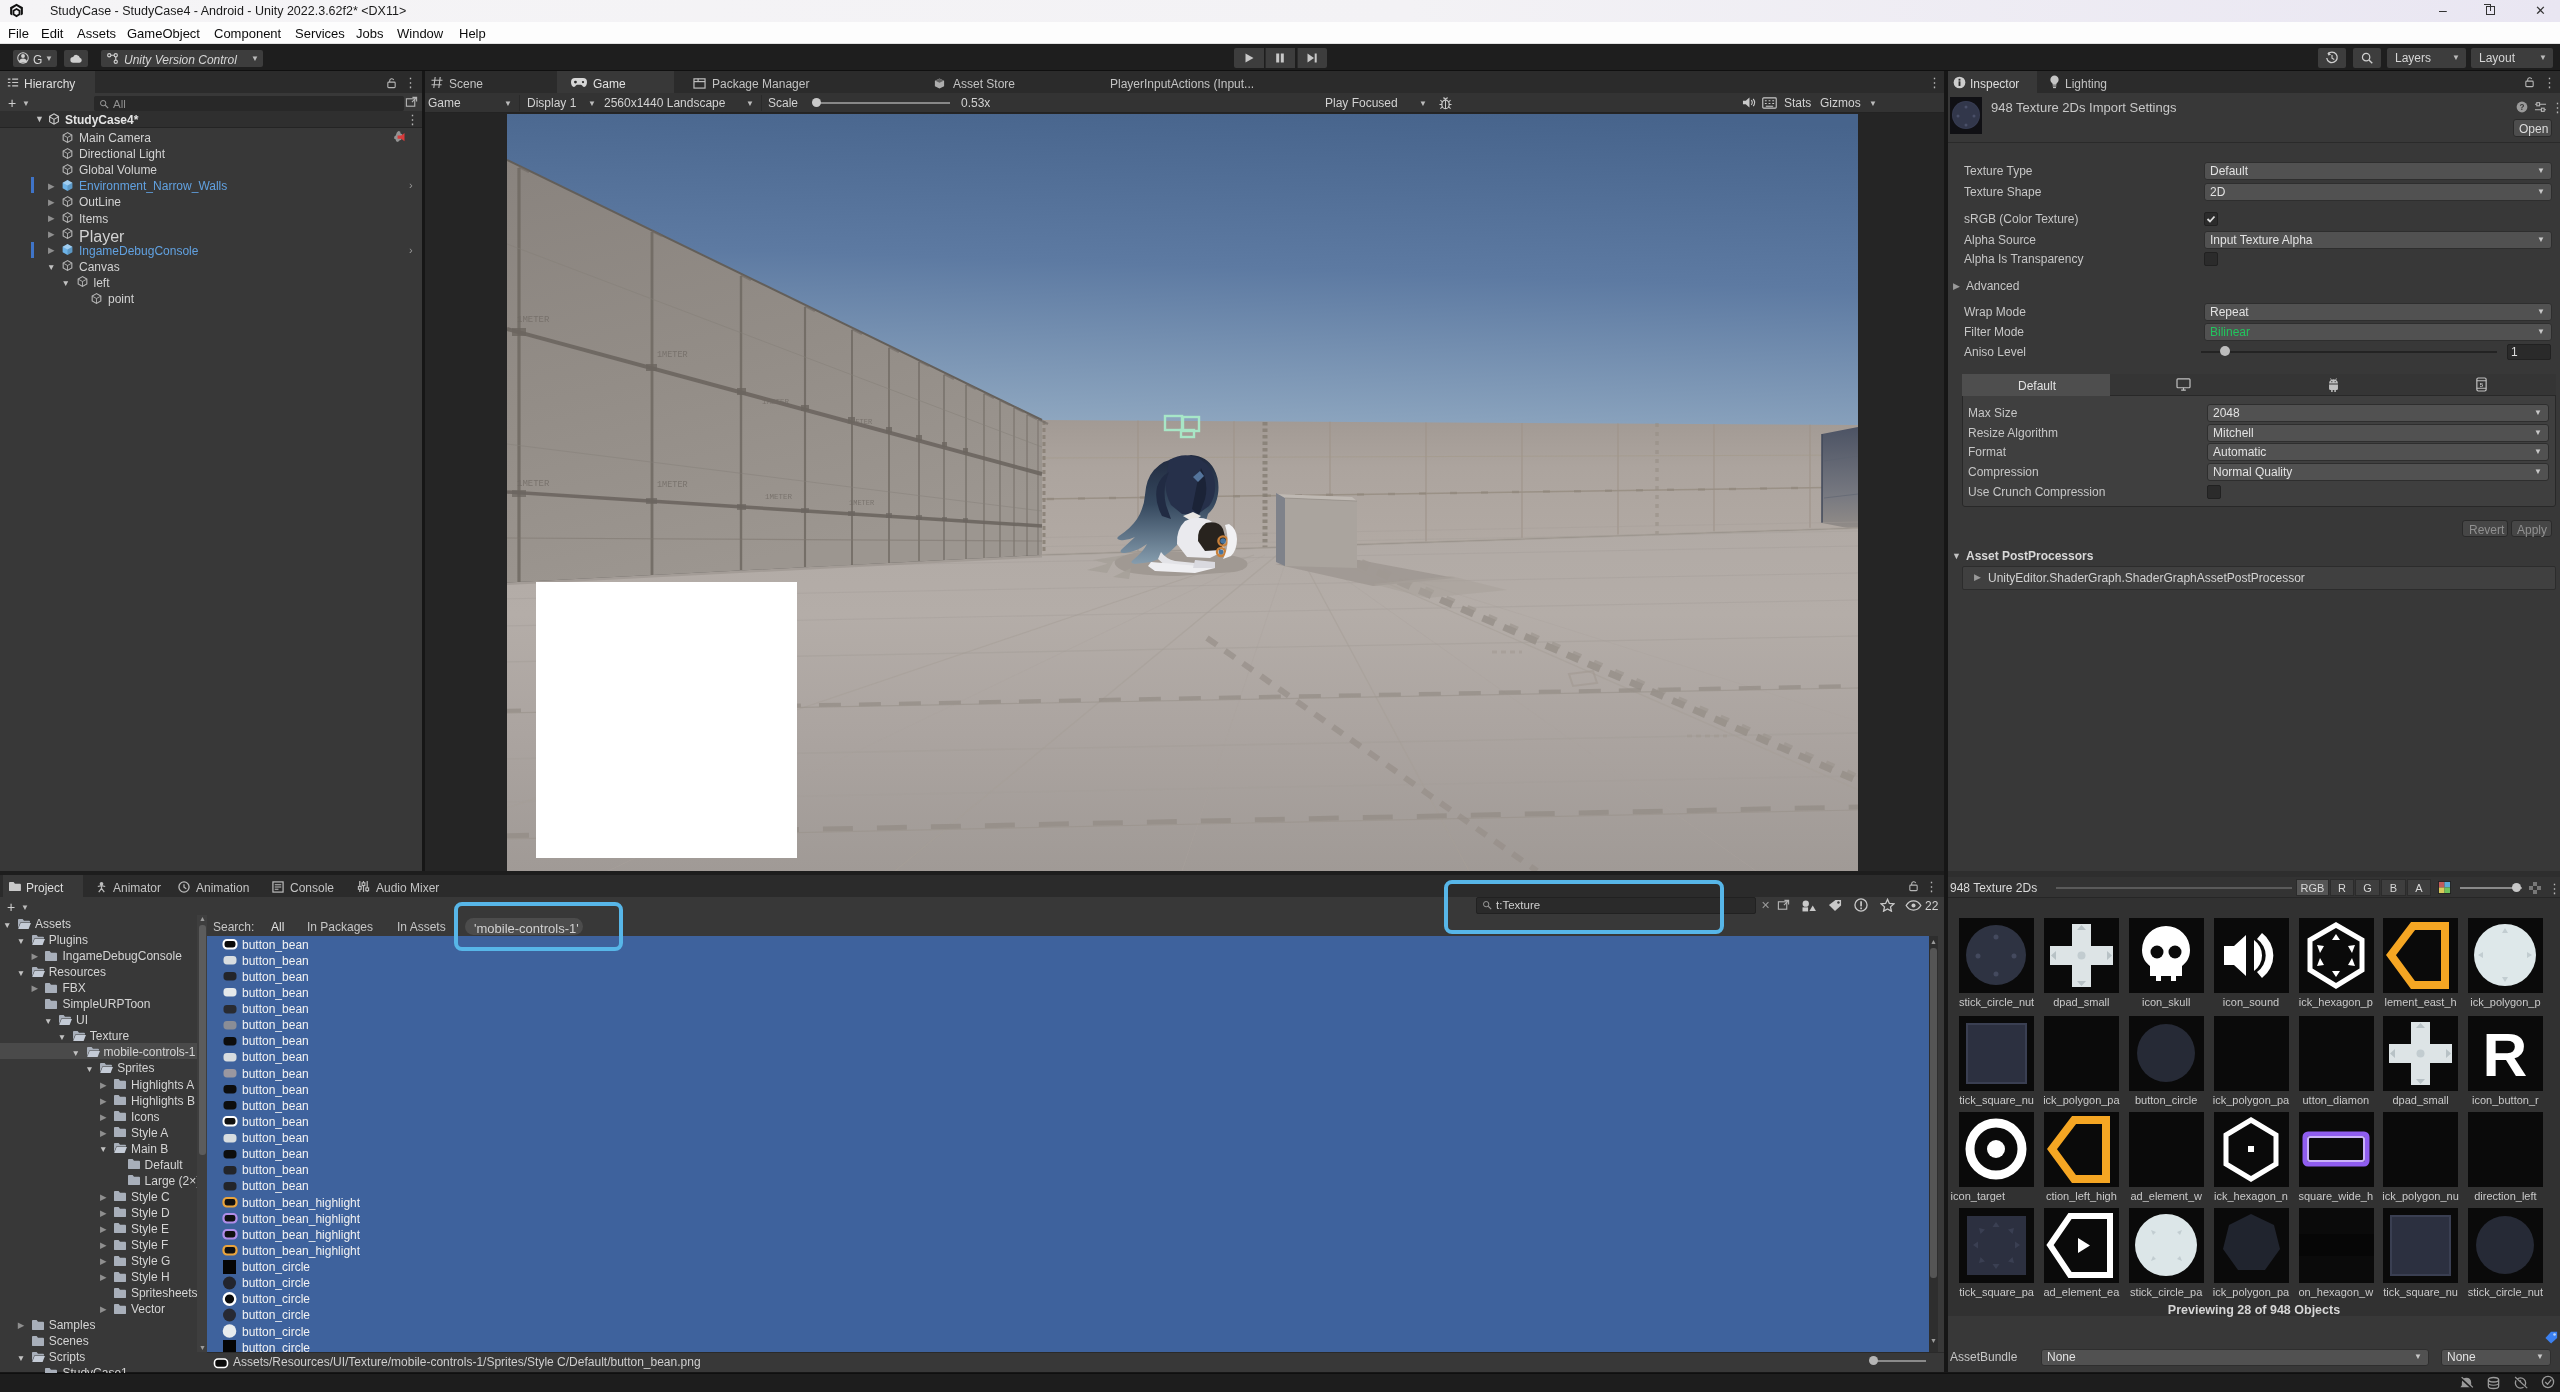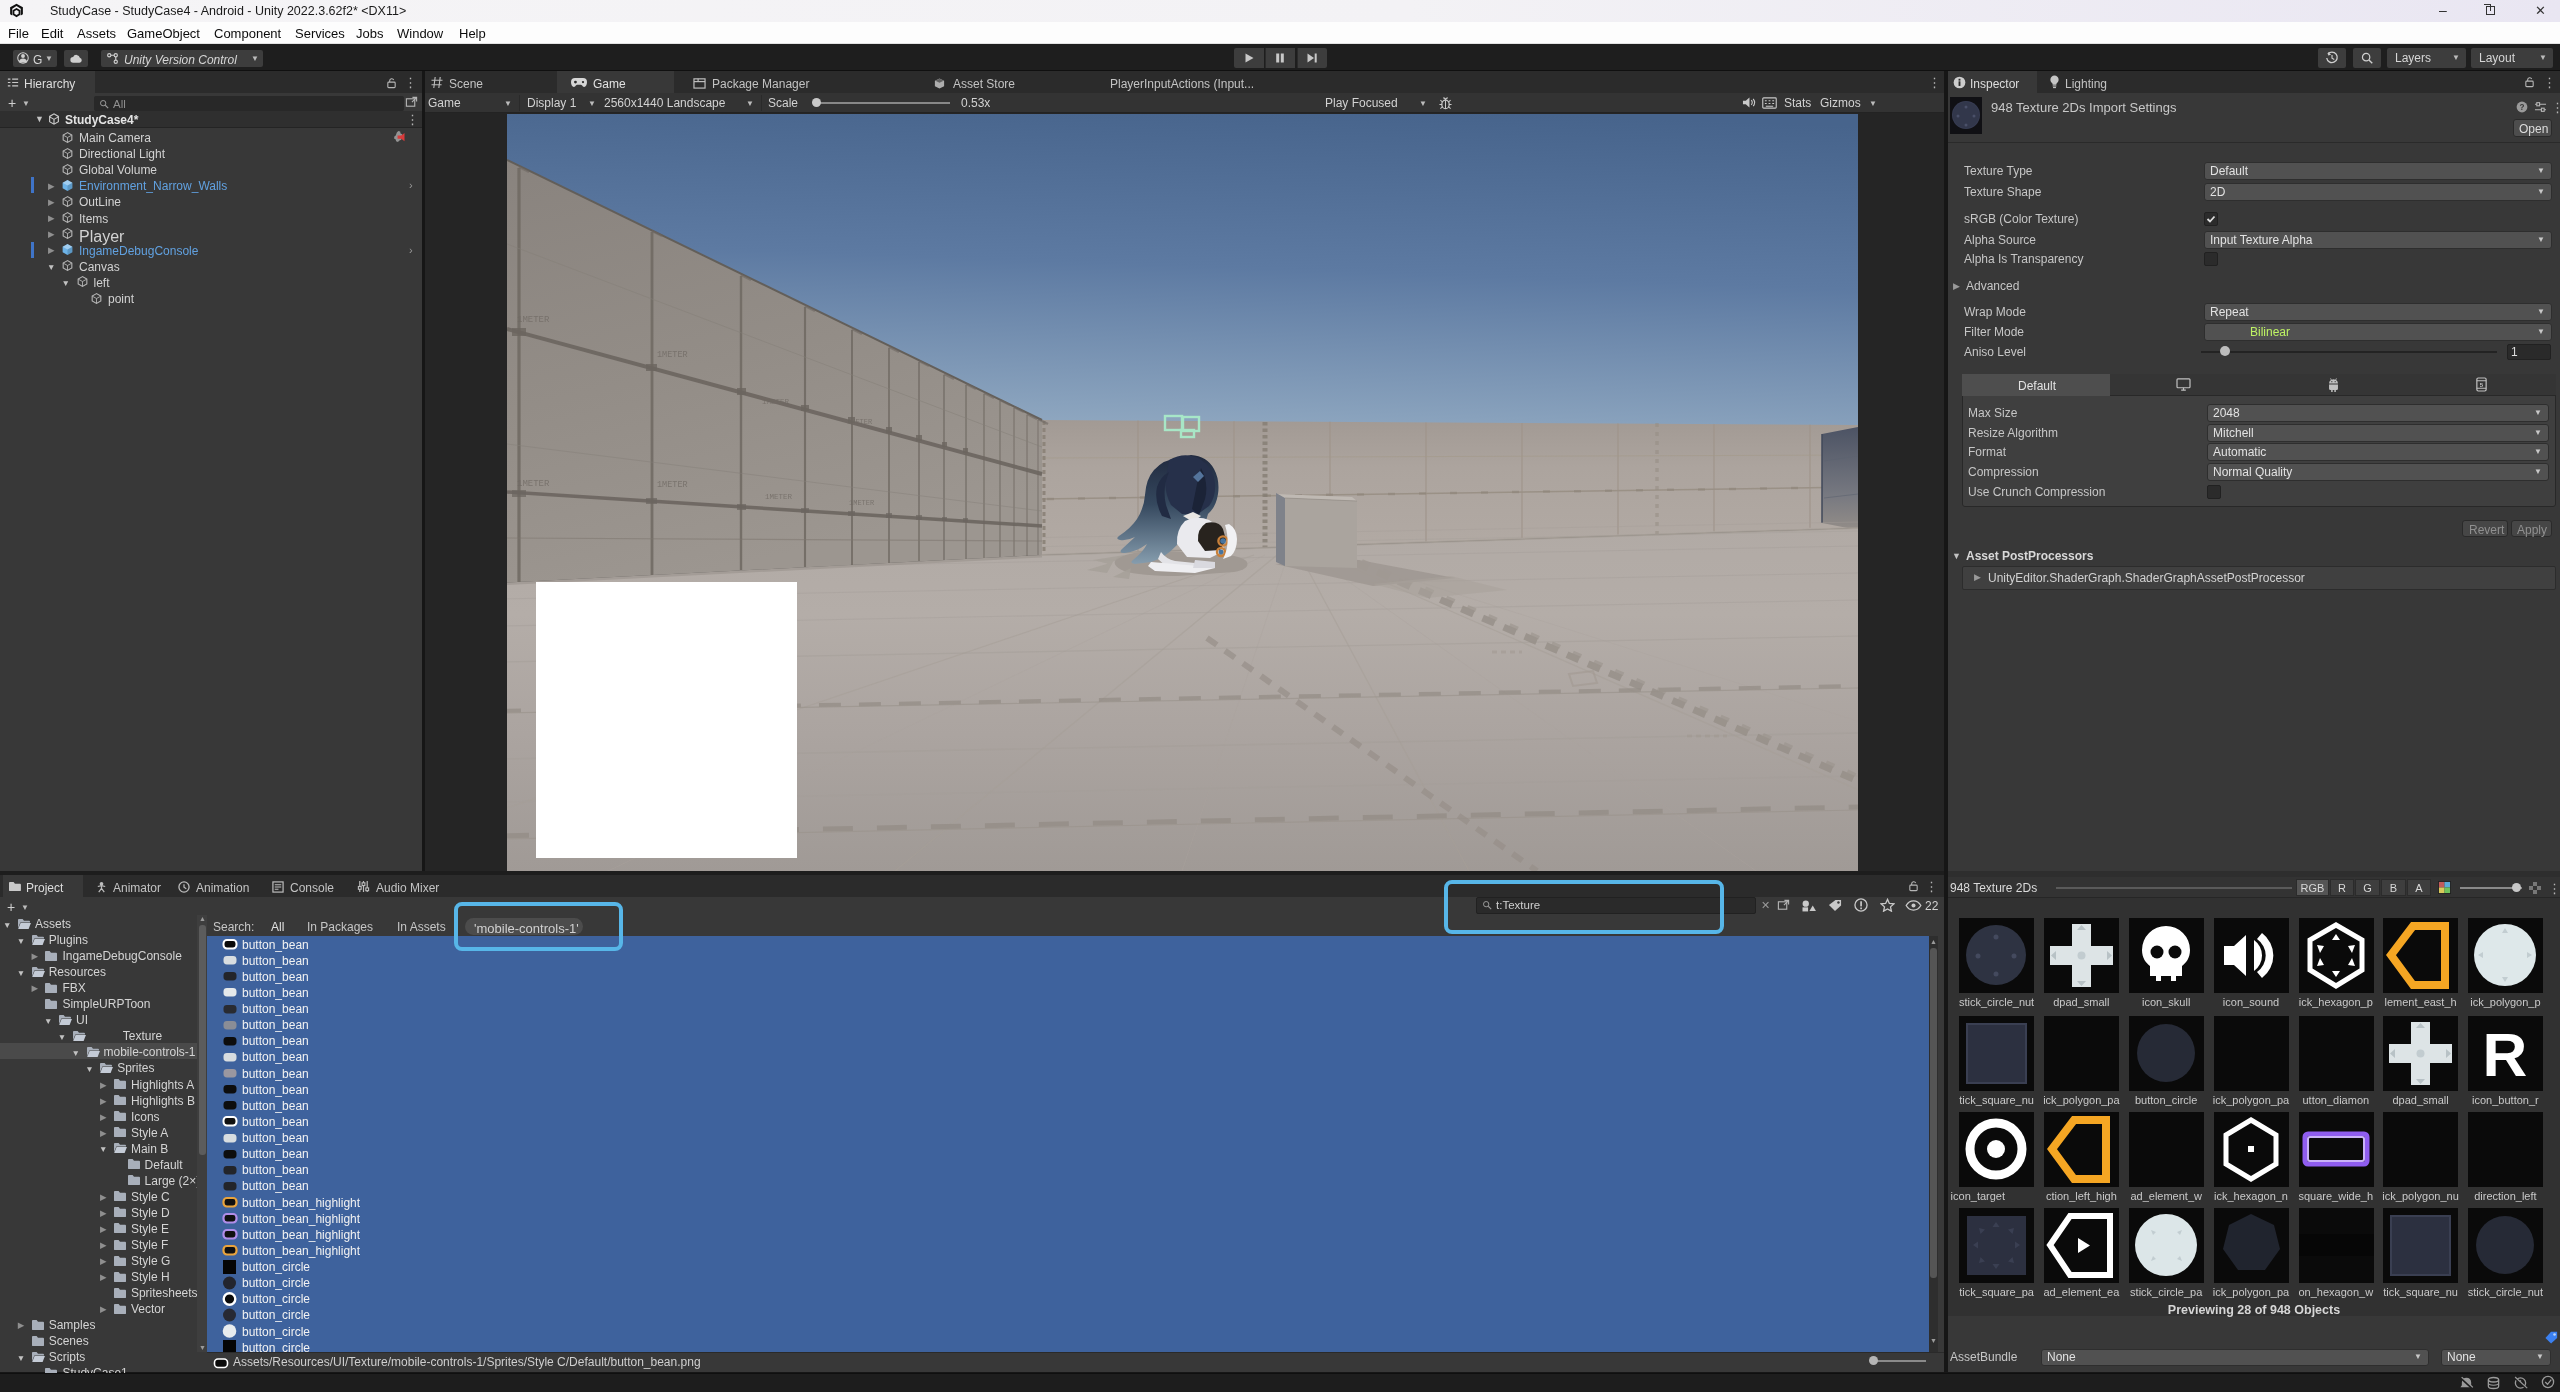--- a/index.html
+++ b/index.html
@@ -456,21 +456,21 @@
 <div class="t" style="left:1964px;top:252px;font-size:12px;color:#c6c6c6;">Alpha Is Transparency</div>
 <div style="position:absolute;left:2204px;top:252px;width:14px;height:14px;background:#2b2b2b;border:1px solid #212121;border-radius:2px;"></div>
 <div class="t" style="left:1953px;top:281px;font-size:9px;color:#999;">▶</div>
 <div class="t" style="left:1966px;top:279px;font-size:12px;color:#c6c6c6;">Advanced</div>
 <div class="t" style="left:1964px;top:305px;font-size:12px;color:#c6c6c6;">Wrap Mode</div>
 <div style="position:absolute;left:2204px;top:303.0px;width:348px;height:18px;background:#515151;border:1px solid #2e2e2e;border-radius:3px;"></div>
 <div class="t" style="left:2210px;top:305px;font-size:12px;color:#e2e2e2;">Repeat</div>
 <div class="t" style="left:2537px;top:307px;font-size:8px;color:#c8c8c8;">▼</div>
 <div class="t" style="left:1964px;top:325px;font-size:12px;color:#c6c6c6;">Filter Mode</div>
 <div style="position:absolute;left:2204px;top:323.0px;width:348px;height:18px;background:#515151;border:1px solid #2e2e2e;border-radius:3px;"></div>
-<div class="t" style="left:2210px;top:325px;font-size:12px;color:#bef264;margin-left:40px;">Bilinear</div>
+<div class="t" style="left:2210px;top:325px;font-size:12px;color:#22c55e;">Bilinear</div>
 <div class="t" style="left:2537px;top:327px;font-size:8px;color:#c8c8c8;">▼</div>
 <div class="t" style="left:1964px;top:345px;font-size:12px;color:#c6c6c6;">Aniso Level</div>
 <div style="position:absolute;left:2201px;top:351px;width:296px;height:2px;background:#232323;"></div>
 <div style="position:absolute;left:2220px;top:346px;width:10px;height:10px;background:#bdbdbd;border-radius:50%;"></div>
 <div style="position:absolute;left:2507px;top:344px;width:44px;height:16px;background:#2a2a2a;border:1px solid #212121;border-radius:2px;"></div>
 <div class="t" style="left:2511px;top:345px;font-size:12px;color:#dcdcdc;">1</div>
 <div style="position:absolute;left:1962px;top:374px;width:594px;height:133px;background:#3f3f3f;border:1px solid #282828;border-radius:3px;"></div>
 <div style="position:absolute;left:1962px;top:374px;width:594px;height:22px;background:#353535;border-bottom:1px solid #282828;"></div>
 <div style="position:absolute;left:1962px;top:374px;width:148px;height:22px;background:#4e4e4e;"></div>
 <div class="t" style="left:2018px;top:379px;font-size:12px;color:#e2e2e2;">Default</div>
@@ -828,21 +828,21 @@
 <svg style="position:absolute;left:58.099999999999994px;top:1013.8px;width:14px;height:12px;" viewBox="0 0 15 13">
     <path fill="#a8afba" d="M1 2a1 1 0 0 1 1-1h4l1.5 2H13a1 1 0 0 1 1 1v1H3.5L1 11z"></path>
     <path fill="#c4cbd6" d="M3.8 5.5H15L12.5 12H1.2z"></path>
   </svg>
 <div class="t" style="left:76.1px;top:1013.3px;font-size:12px;color:#d4d4d4;">UI</div>
 <div class="t" style="left:57.8px;top:1031.85px;font-size:8.5px;color:#c2c2c2;">▼</div>
 <svg style="position:absolute;left:71.8px;top:1029.85px;width:14px;height:12px;" viewBox="0 0 15 13">
     <path fill="#a8afba" d="M1 2a1 1 0 0 1 1-1h4l1.5 2H13a1 1 0 0 1 1 1v1H3.5L1 11z"></path>
     <path fill="#c4cbd6" d="M3.8 5.5H15L12.5 12H1.2z"></path>
   </svg>
-<div class="t" style="left:89.8px;top:1029.35px;font-size:12px;color:#d4d4d4;margin-left:33px;">Texture</div>
+<div class="t" style="left:89.8px;top:1029.35px;font-size:12px;color:#d4d4d4;">Texture</div>
 <div style="position:absolute;left:0px;top:1043.4px;width:197px;height:16px;background:#4a4a4a;"></div>
 <div class="t" style="left:71.5px;top:1047.9px;font-size:8.5px;color:#c2c2c2;">▼</div>
 <svg style="position:absolute;left:85.5px;top:1045.9px;width:14px;height:12px;" viewBox="0 0 15 13">
     <path fill="#a8afba" d="M1 2a1 1 0 0 1 1-1h4l1.5 2H13a1 1 0 0 1 1 1v1H3.5L1 11z"></path>
     <path fill="#c4cbd6" d="M3.8 5.5H15L12.5 12H1.2z"></path>
   </svg>
 <div class="t" style="left:103.5px;top:1045.4px;font-size:12px;color:#d4d4d4;">mobile-controls-1</div>
 <div class="t" style="left:85.19999999999999px;top:1063.95px;font-size:8.5px;color:#c2c2c2;">▼</div>
 <svg style="position:absolute;left:99.19999999999999px;top:1061.95px;width:14px;height:12px;" viewBox="0 0 15 13">
     <path fill="#a8afba" d="M1 2a1 1 0 0 1 1-1h4l1.5 2H13a1 1 0 0 1 1 1v1H3.5L1 11z"></path>

